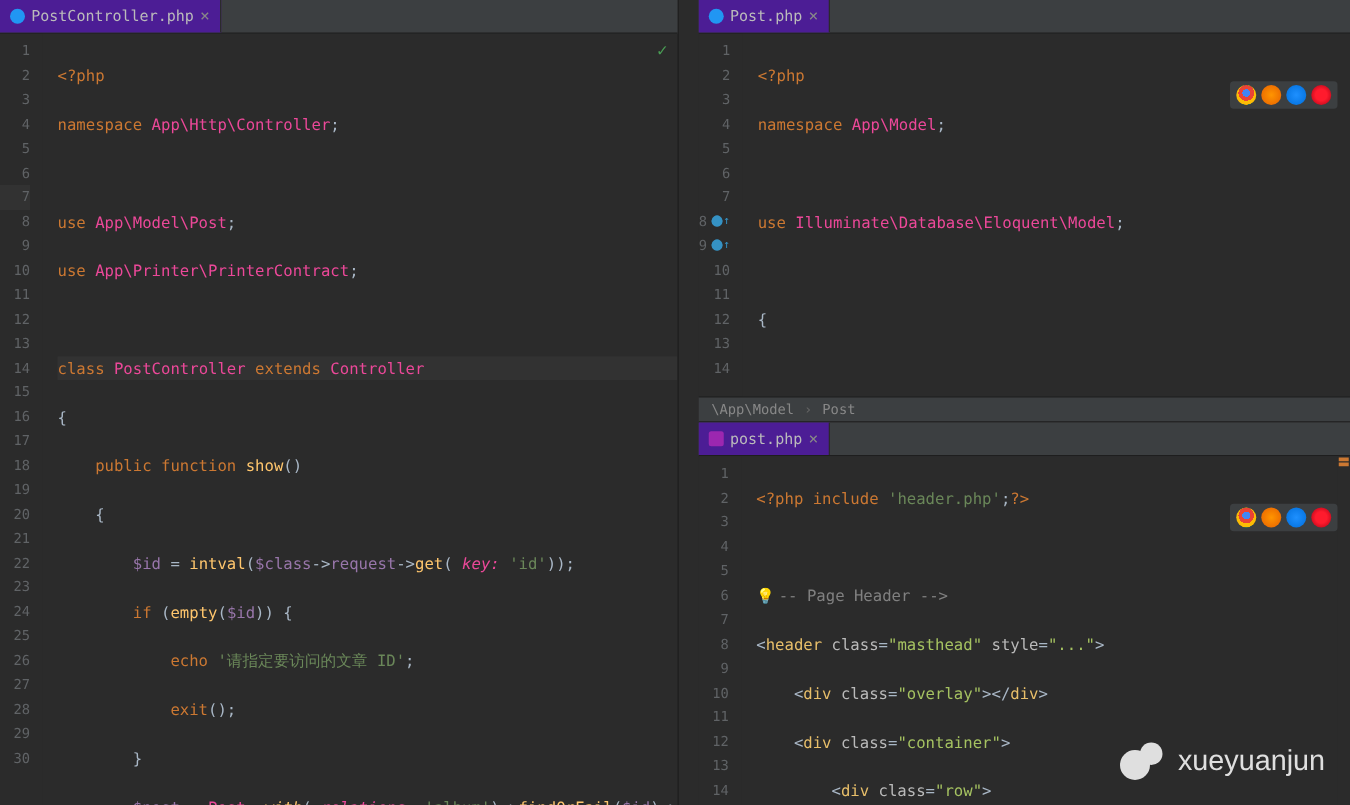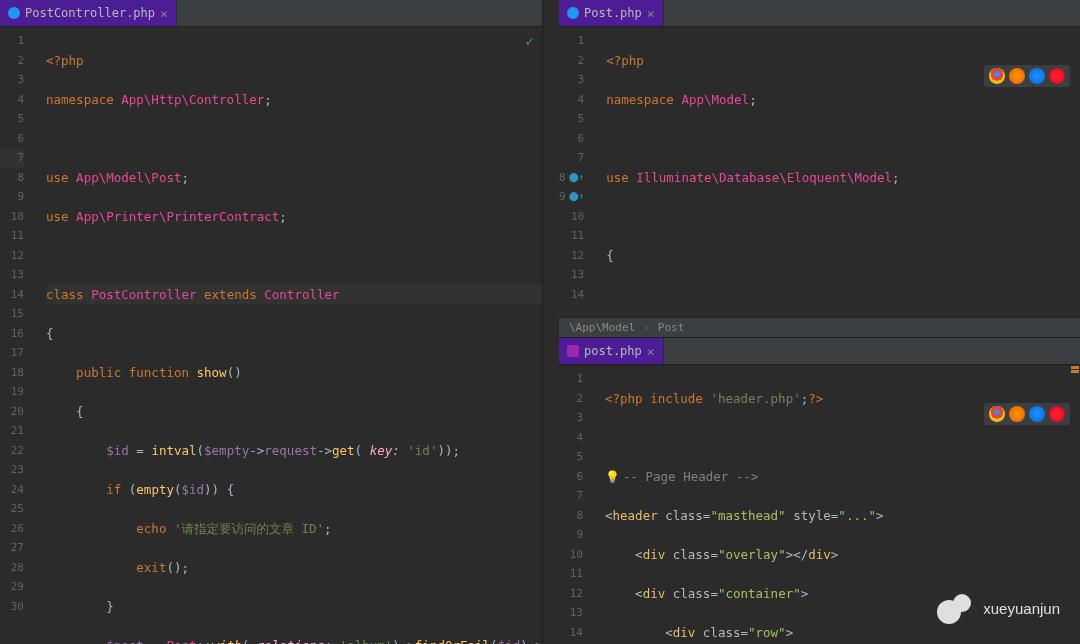--- a/index.html
+++ b/index.html
@@ -67,21 +67,21 @@
   overflow: hidden;
 }
 .code .line { height: 19.5px; }
 .current-line { background: #323232; }
 
 .kw { color: #cc7832; }
 .fn { color: #ffc66d; }
 .str { color: #6a8759; }
 .var { color: #9876aa; }
 .cls { color: #ec4899; }
-.hint { color: #f9a8d4; font-style: italic; }
+.hint { color: #ec4899; font-style: italic; }
 .cmt { color: #808080; }
 .tag { color: #e8bf6a; }
 .attr { color: #bababa; }
 .attrval { color: #a5c261; }
 
 .checkmark { position: absolute; top: 6px; right: 8px; color: #499c54; font-size: 14px; }
 
 .breadcrumb {
   background: #3c3f41;
   color: #888; font-size: 11px;
@@ -100,21 +100,21 @@
 .bi-chrome { background: radial-gradient(circle at 50% 40%, #4285f4 25%, #ea4335 25% 50%, #fbbc05 50% 75%, #34a853 75%); }
 .bi-firefox { background: radial-gradient(circle, #ff9500, #e66000); }
 .bi-safari { background: radial-gradient(circle, #1e90ff, #006edb); }
 .bi-opera { background: radial-gradient(circle, #ff1b2d 40%, #a70014); }
 .float-icons { position: absolute; top: 38px; right: 10px; z-index: 5; }
 
 .watermark {
   position: absolute;
   right: 20px; bottom: 18px;
   display: flex; align-items: center; gap: 6px;
-  color: #fff; font-size: 15px; font-family: sans-serif;
+  color: #fff; font-size: 23px; font-family: sans-serif;
   opacity: 0.85;
 }
 .wm-icon { width: 40px; height: 36px; position: relative; }
 .wm-icon::before, .wm-icon::after {
   content: ""; position: absolute; background: #fff; border-radius: 50%;
 }
 .wm-icon::before { width: 24px; height: 24px; top: 10px; left: 0; }
 .wm-icon::after { width: 18px; height: 18px; top: 4px; left: 16px; }
 
 .bulb { color: #ffc66d; font-size: 12px; margin-right: 3px; }
@@ -170,21 +170,21 @@
 <div class="line"><span class="kw">&lt;?php</span></div>
 <div class="line"><span class="kw">namespace</span> <span class="cls">App\Http\Controller</span>;</div>
 <div class="line"></div>
 <div class="line"><span class="kw">use</span> <span class="cls">App\Model\Post</span>;</div>
 <div class="line"><span class="kw">use</span> <span class="cls">App\Printer\PrinterContract</span>;</div>
 <div class="line"></div>
 <div class="line current-line"><span class="kw">class</span> <span class="cls">PostController</span> <span class="kw">extends</span> <span class="cls">Controller</span></div>
 <div class="line">{</div>
 <div class="line">    <span class="kw">public</span> <span class="kw">function</span> <span class="fn">show</span>()</div>
 <div class="line">    {</div>
-<div class="line">        <span class="var">$id</span> = <span class="fn">intval</span>(<span class="var">$empty</span>-&gt;<span class="var">request</span>-&gt;<span class="fn">get</span>( <span class="hint">key:</span> <span class="str">'id'</span>));</div>
+<div class="line">        <span class="var">$id</span> = <span class="fn">intval</span>(<span class="var">$class</span>-&gt;<span class="var">request</span>-&gt;<span class="fn">get</span>( <span class="hint">key:</span> <span class="str">'id'</span>));</div>
 <div class="line">        <span class="kw">if</span> (<span class="fn">empty</span>(<span class="var">$id</span>)) {</div>
 <div class="line">            <span class="kw">echo</span> <span class="str">'请指定要访问的文章 ID'</span>;</div>
 <div class="line">            <span class="kw">exit</span>();</div>
 <div class="line">        }</div>
 <div class="line">        <span class="var">$post</span> = <span class="cls">Post</span>::<span class="fn" style="font-style:italic">with</span>( <span class="hint">relations:</span> <span class="str">'album'</span>)-&gt;<span class="fn">findOrFail</span>(<span class="var">$id</span>)-&gt;</div>
 
 
 
 
 

